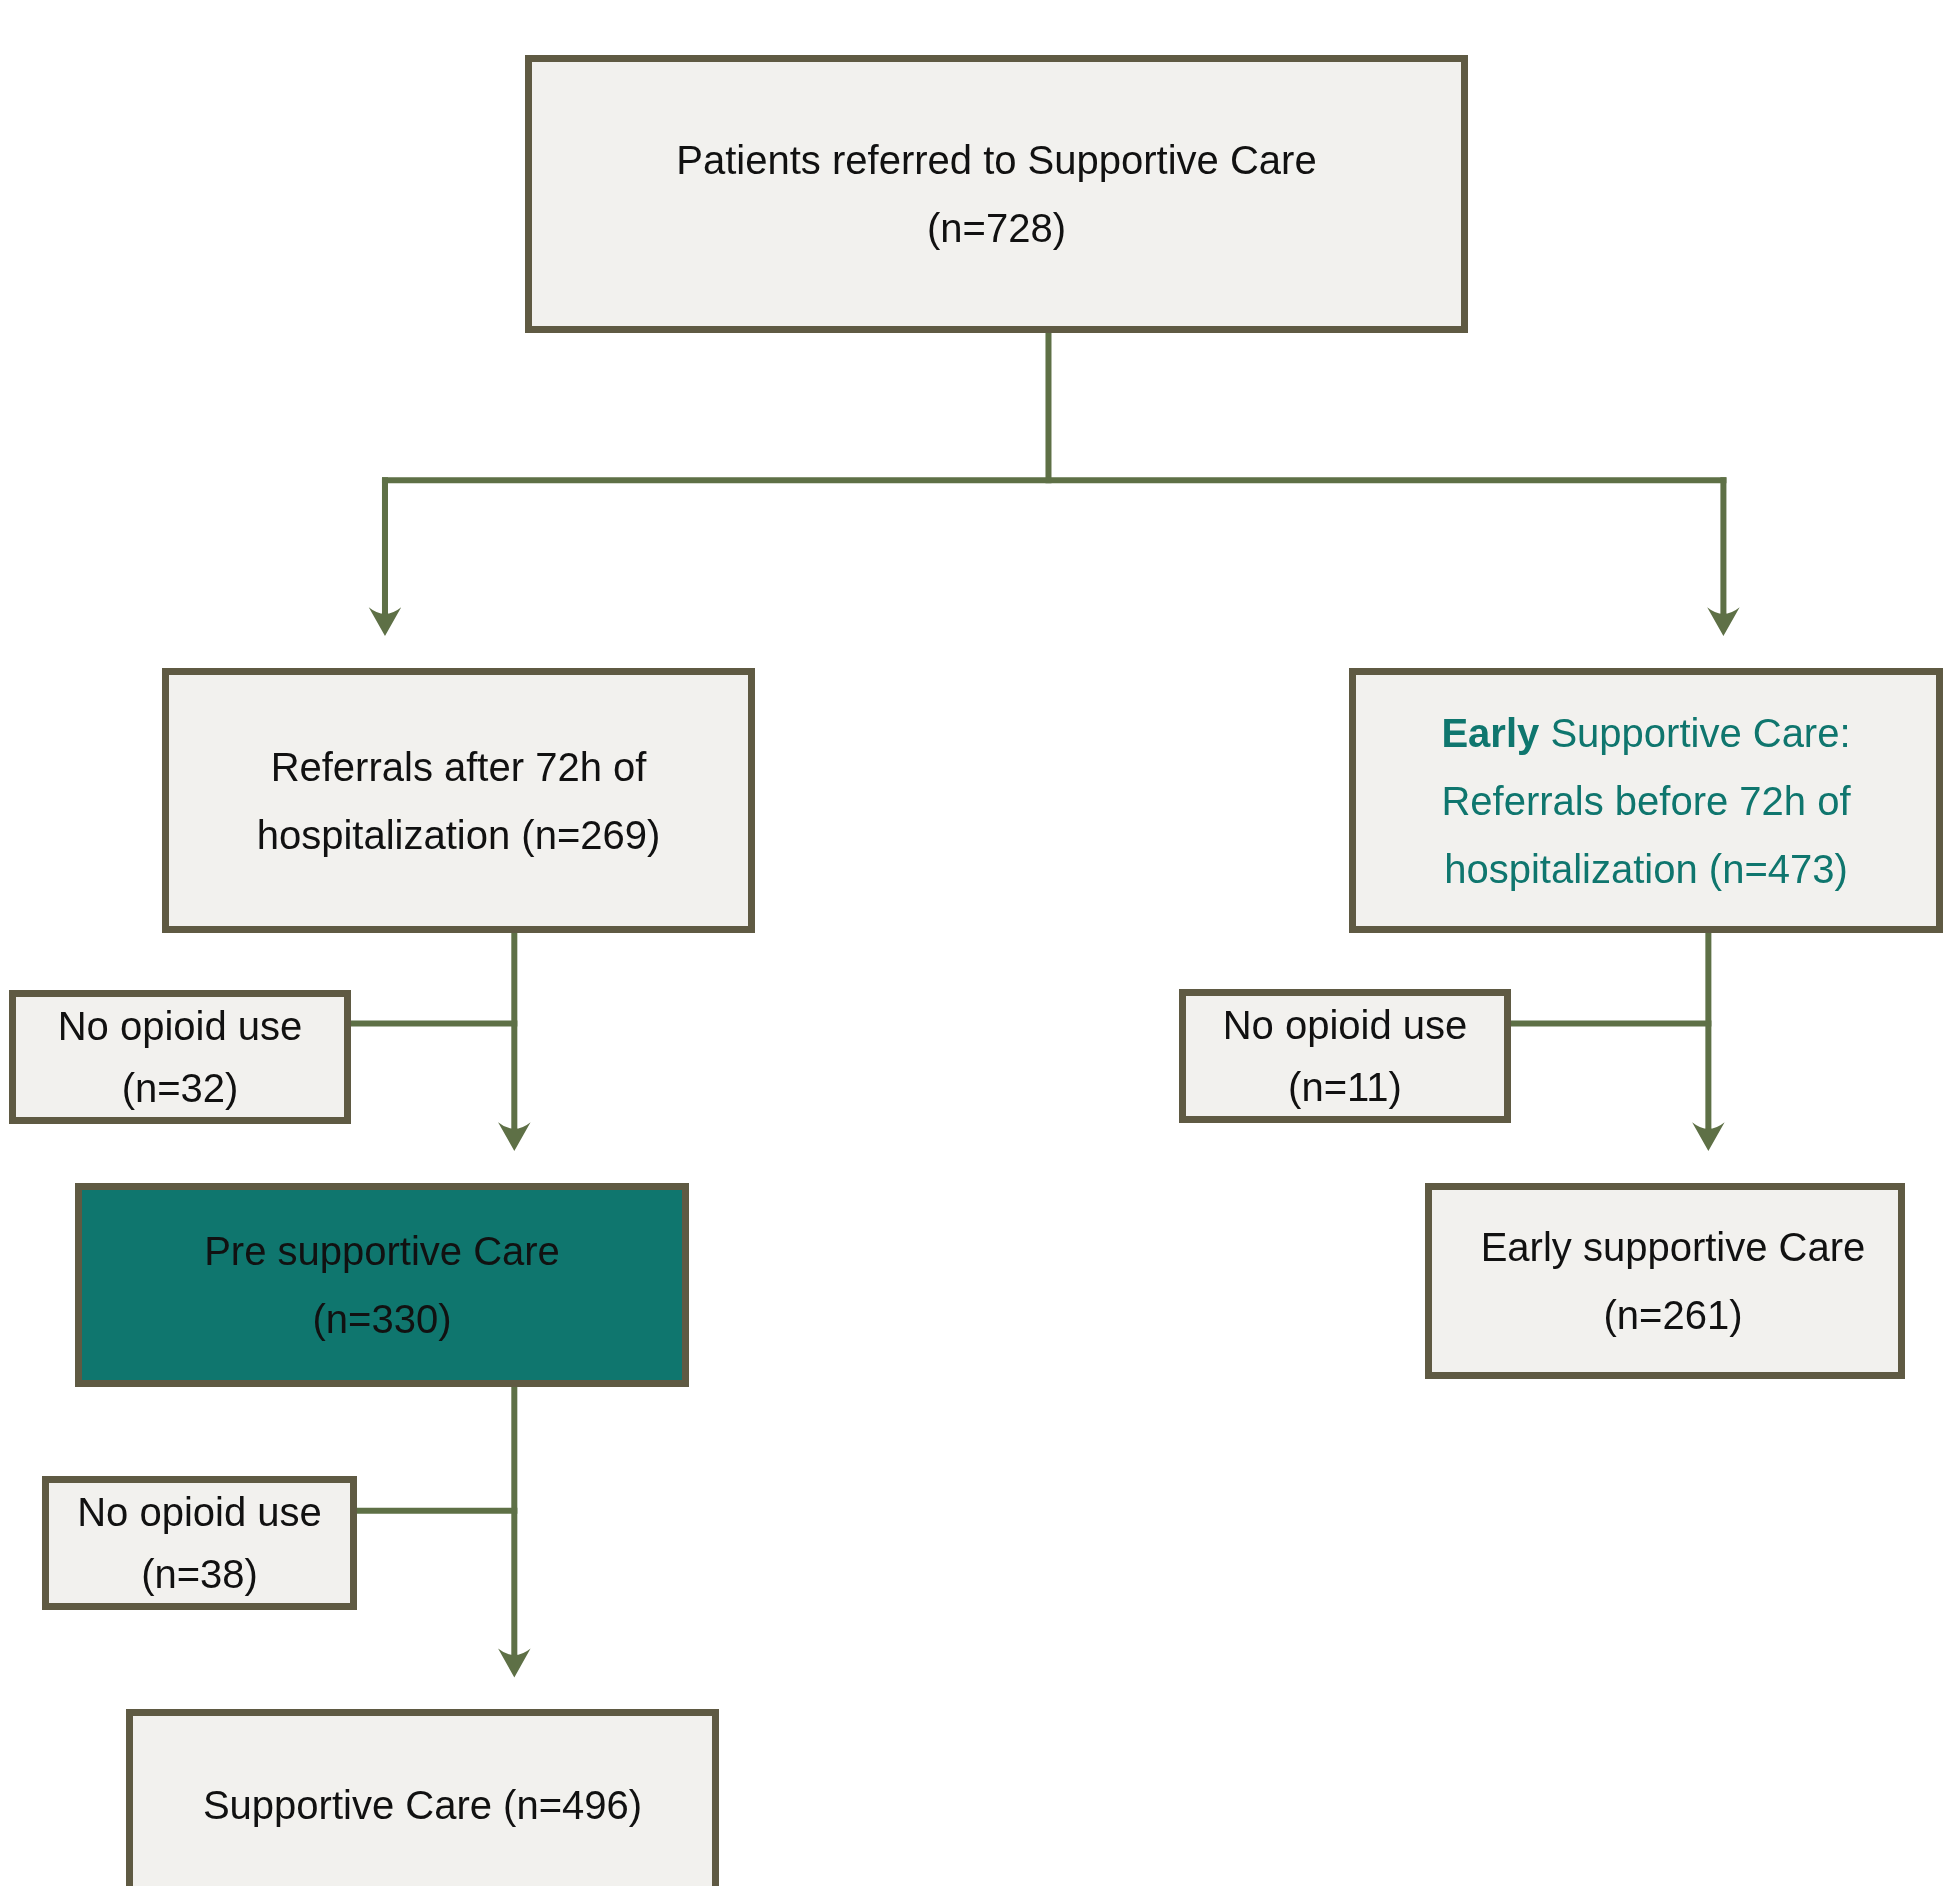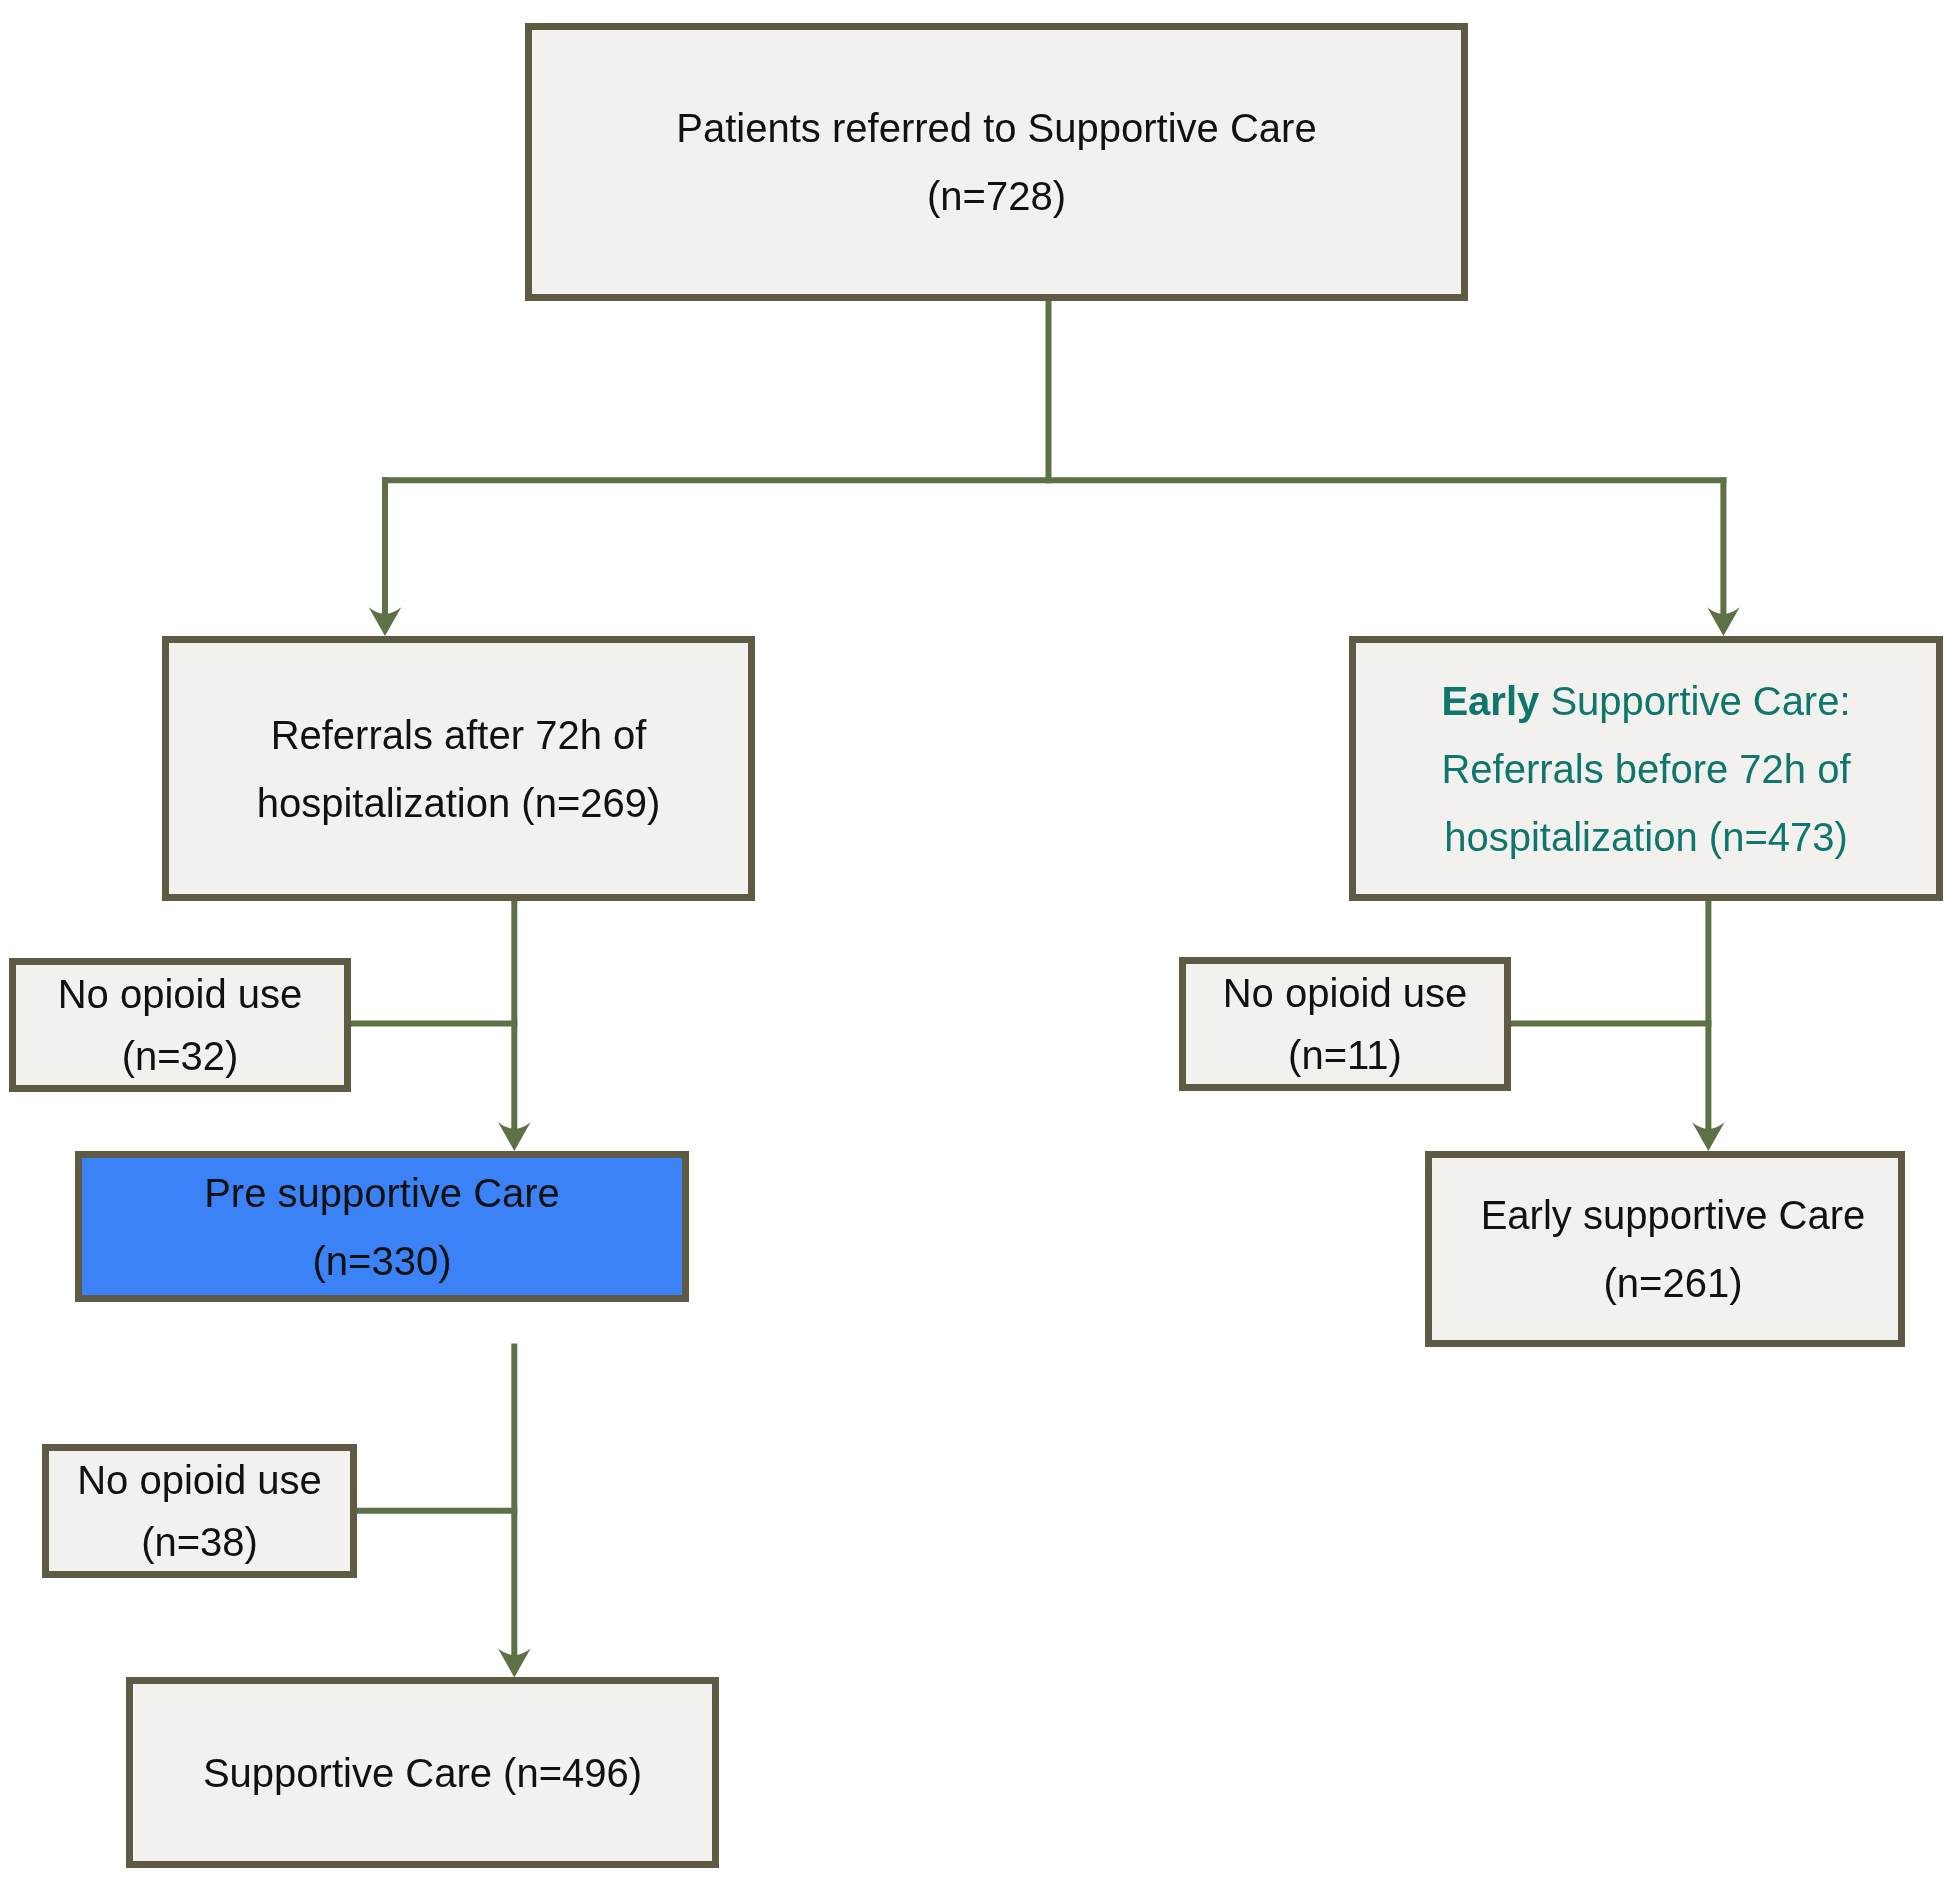--- a/index.html
+++ b/index.html
@@ -4,21 +4,21 @@
 <style>
   html,body{margin:0;padding:0;background:#ffffff;}
   body{width:1955px;height:1887px;position:relative;font-family:"Liberation Sans",sans-serif;}
   .canvas{position:absolute;left:0;top:0;width:1955px;height:1887px;background:#ffffff;overflow:hidden;}
   svg.wires{position:absolute;left:0;top:0;width:1955px;height:1887px;}
   .node{
     position:absolute;box-sizing:border-box;
     background:#f2f1ee;border:7.2px solid #5f5a43;
     display:flex;flex-direction:column;align-items:center;justify-content:center;
     text-align:center;color:#111111;
-    font-size:40px;line-height:1.7;font-weight:400;
+    font-size:40px;line-height:1.7;font-weight:400;margin-top:32px;
   }
   .node--small{line-height:1.55;}
   .node .line{white-space:nowrap;}
   .node b{font-weight:700;}
 </style>
 </head>
 <body>
 
 <div class="canvas">
   <svg class="wires" xmlns="http://www.w3.org/2000/svg" viewBox="0 0 3250 3136" width="1955" height="1887">
@@ -49,21 +49,21 @@
       </div>
       <div class="node" style="left: 1349px; top: 636px; width: 594px; height: 265px; background: rgb(242, 241, 238); border-color: rgb(95, 90, 67); color: #0f766e;">
         <div class="line"><b>Early</b><span> Supportive Care:</span></div>
         <div class="line"><span>Referrals before 72h of</span></div>
         <div class="line"><span>hospitalization (n=473)</span></div>
       </div>
       <div class="node node--small" style="left: 9px; top: 958px; width: 342px; height: 134px; background: rgb(242, 241, 238); border-color: rgb(95, 90, 67); color: rgb(17, 17, 17);">
         <div class="line"><span>No opioid use</span></div>
         <div class="line"><span>(n=32)</span></div>
       </div>
-      <div class="node" style="left: 75px; top: 1151px; width: 614px; height: 151px; background: #3b82f6; border-color: rgb(95, 90, 67); color: rgb(17, 17, 17);">
+      <div class="node" style="left: 75px; top: 1151px; width: 614px; height: 204px; background: #0f766e; border-color: rgb(95, 90, 67); color: rgb(17, 17, 17);">
         <div class="line"><span>Pre supportive Care</span></div>
         <div class="line"><span>(n=330)</span></div>
       </div>
       <div class="node node--small" style="left: 42px; top: 1444px; width: 315px; height: 134px; background: rgb(242, 241, 238); border-color: rgb(95, 90, 67); color: rgb(17, 17, 17);">
         <div class="line"><span>No opioid use</span></div>
         <div class="line"><span>(n=38)</span></div>
       </div>
       <div class="node" style="left: 126px; top: 1677px; width: 593px; height: 191px; background: rgb(242, 241, 238); border-color: rgb(95, 90, 67); color: rgb(17, 17, 17);">
         <div class="line"><span>Supportive Care (n=496)</span></div>
       </div>

